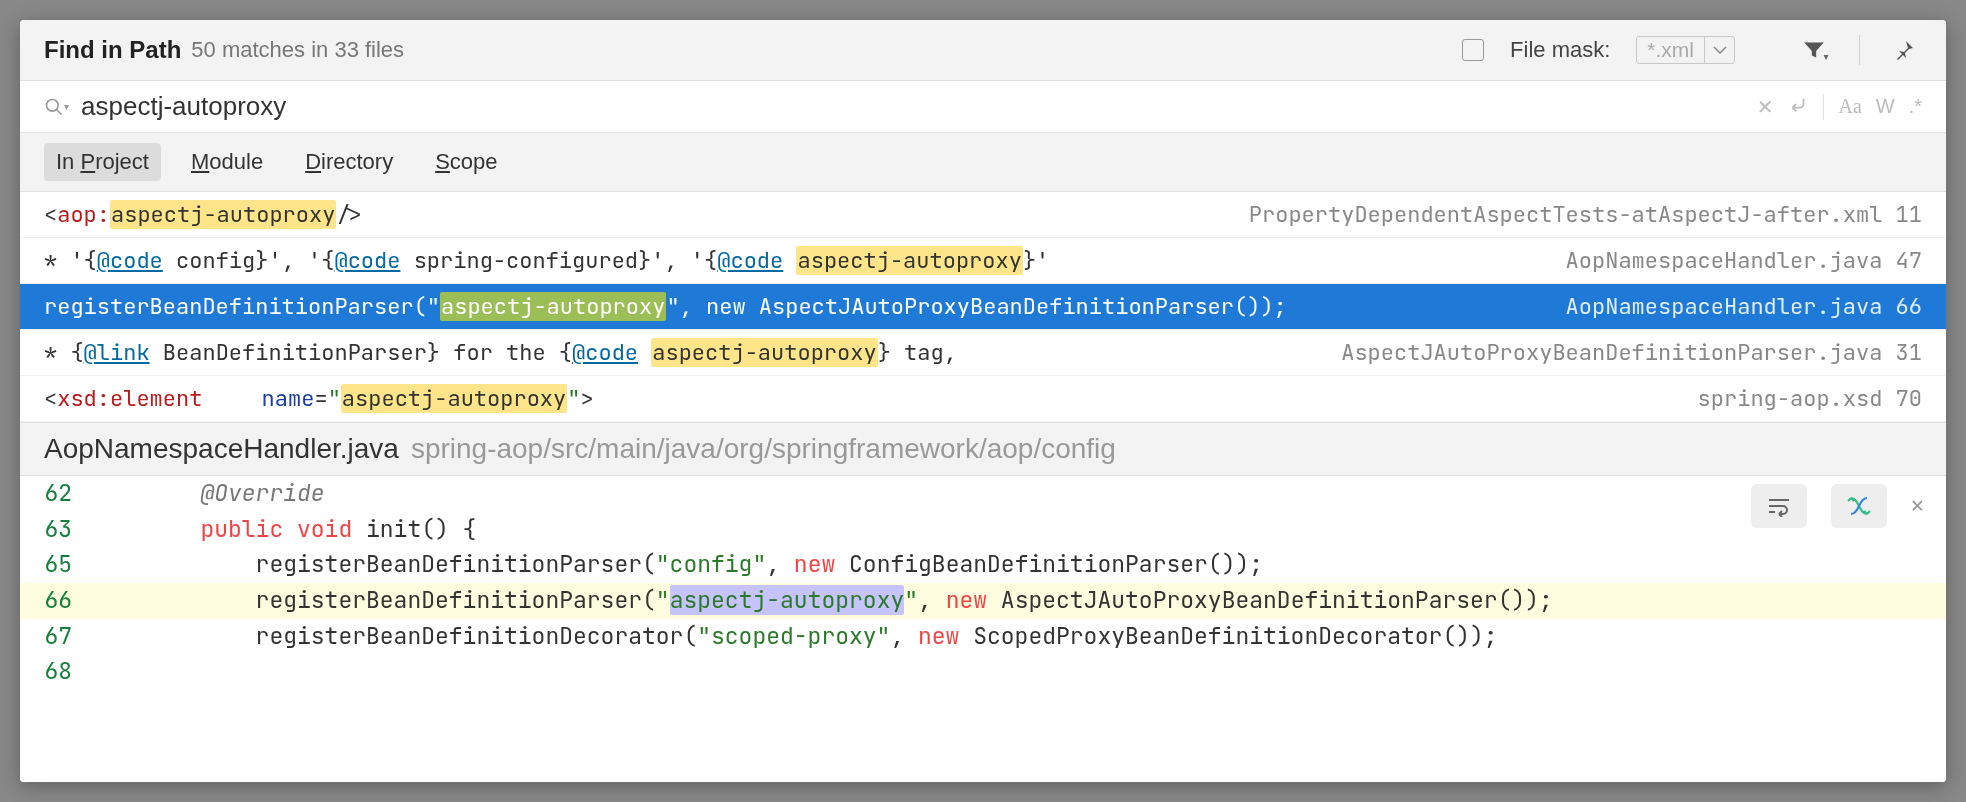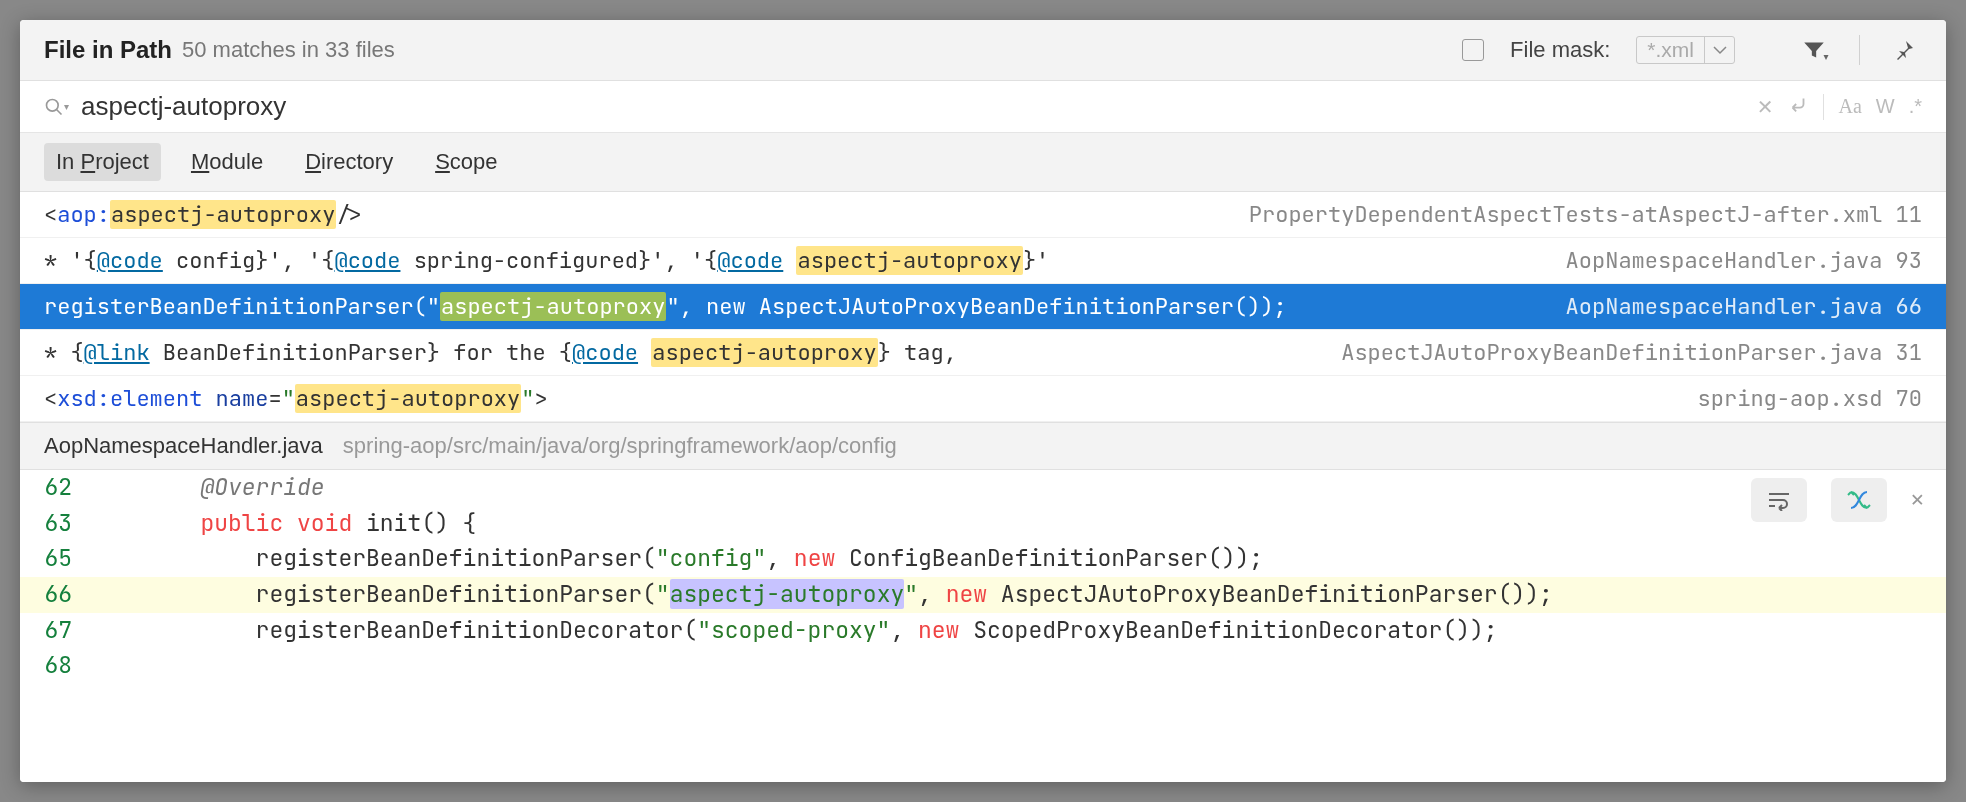--- a/index.html
+++ b/index.html
@@ -100,30 +100,30 @@
     border-bottom: 1px solid #f0f0f0;
     white-space: pre;
   }
   .result-row.selected { background:#1e7ad6; color:#fff; }
   .result-row .loc { margin-left:auto; color:#888; font-family: inherit; }
   .result-row.selected .loc { color:#e0ecf8; }
   .hl { background:#ffe58a; border-radius:2px; padding:0 1px; }
   .hlsel { background:#9bbf56; color:#fff; border-radius:2px; padding:0 1px; }
   .annot { text-decoration: underline; color:#0369a1; }
   .angle { color:#333; }
-  .tag { color:#1d4ed8;margin-top:8px; }
-  .attr { color:#1a3fa0; }
+  .tag { color:#b91c1c;margin-top:8px; }
+  .attr { color:#1a3fa0;margin-left:46px; }
   .str { color:#2a7a2a; }
   
   .preview-hdr {
-    display:flex; align-items:center; gap:20px;
+    display:flex; align-items:center; gap:12px;
     background:#f3f3f3; padding:10px 24px;
     border-top: 1px solid #e0e0e0;
     border-bottom: 1px solid #e0e0e0;
-    font-size: 22px;
+    font-size: 28px;
   }
   .pv-file { color:#333; }
   .pv-path { color:#999; }
   .preview {
     position:relative;
     flex:1; background:#fff;
     font-family: "JetBrains Mono","Menlo","Consolas",monospace;
     font-size: 23px; line-height: 1.55;
     overflow:hidden;
   }
@@ -148,21 +148,21 @@
     display:flex;align-items:center;justify-content:center;color:#666;
   }
   .pv-close { color:#999; font-size:22px; }
 </style>
 </head>
 <body>
 
 <div class="dialog">
 
   <div class="header">
-    <span class="title">File in Path</span>
+    <span class="title">Find in Path</span>
     <span class="matches">50 matches in 33 files</span>
     <div class="header-right">
       <div class="mask-cb"></div>
       <span class="mask-label">File mask:</span>
       <div class="mask-select">
         <span class="mask-text">*.xml</span>
         <span class="mask-caret">
           <svg width="14" height="10" viewBox="0 0 14 10">
               <path d="M1 2l6 6 6-6" stroke="#888" stroke-width="1.5" fill="none"></path>
             </svg>
@@ -209,21 +209,21 @@
 
   <div class="scope-row" id="scope-row">
       <div class="scope-tab active">In <span class="mn">P</span>roject</div>
       <div class="scope-tab"><span class="mn">M</span>odule</div>
       <div class="scope-tab"><span class="mn">D</span>irectory</div>
       <div class="scope-tab"><span class="mn">S</span>cope</div>
     </div>
 
   <div class="results" id="results">
       <div class="result-row"><span><span class="angle">&lt;</span><span class="tag">aop:</span><span class="hl">aspectj-autoproxy</span><span class="angle">/&gt;</span></span><span class="loc">PropertyDependentAspectTests-atAspectJ-after.xml 11</span></div>
-      <div class="result-row"><span>* '{<span class="annot">@code</span> config}', '{<span class="annot">@code</span> spring-configured}', '{<span class="annot">@code</span> <span class="hl">aspectj-autoproxy</span>}'</span><span class="loc">AopNamespaceHandler.java 93</span></div>
+      <div class="result-row"><span>* '{<span class="annot">@code</span> config}', '{<span class="annot">@code</span> spring-configured}', '{<span class="annot">@code</span> <span class="hl">aspectj-autoproxy</span>}'</span><span class="loc">AopNamespaceHandler.java 47</span></div>
       <div class="result-row selected"><span>registerBeanDefinitionParser("<span class="hlsel">aspectj-autoproxy</span>", new AspectJAutoProxyBeanDefinitionParser());</span><span class="loc">AopNamespaceHandler.java 66</span></div>
       <div class="result-row"><span>* {<span class="annot">@link</span> BeanDefinitionParser} for the {<span class="annot">@code</span> <span class="hl">aspectj-autoproxy</span>} tag,</span><span class="loc">AspectJAutoProxyBeanDefinitionParser.java 31</span></div>
       <div class="result-row"><span><span class="angle">&lt;</span><span class="tag">xsd:element</span> <span class="attr">name</span>=<span class="str">"</span><span class="hl">aspectj-autoproxy</span><span class="str">"</span><span class="angle">&gt;</span></span><span class="loc">spring-aop.xsd 70</span></div>
     </div>
 
   <div class="preview-hdr">
     <span class="pv-file">AopNamespaceHandler.java</span>
     <span class="pv-path">spring-aop/src/main/java/org/springframework/aop/config</span>
   </div>
 

